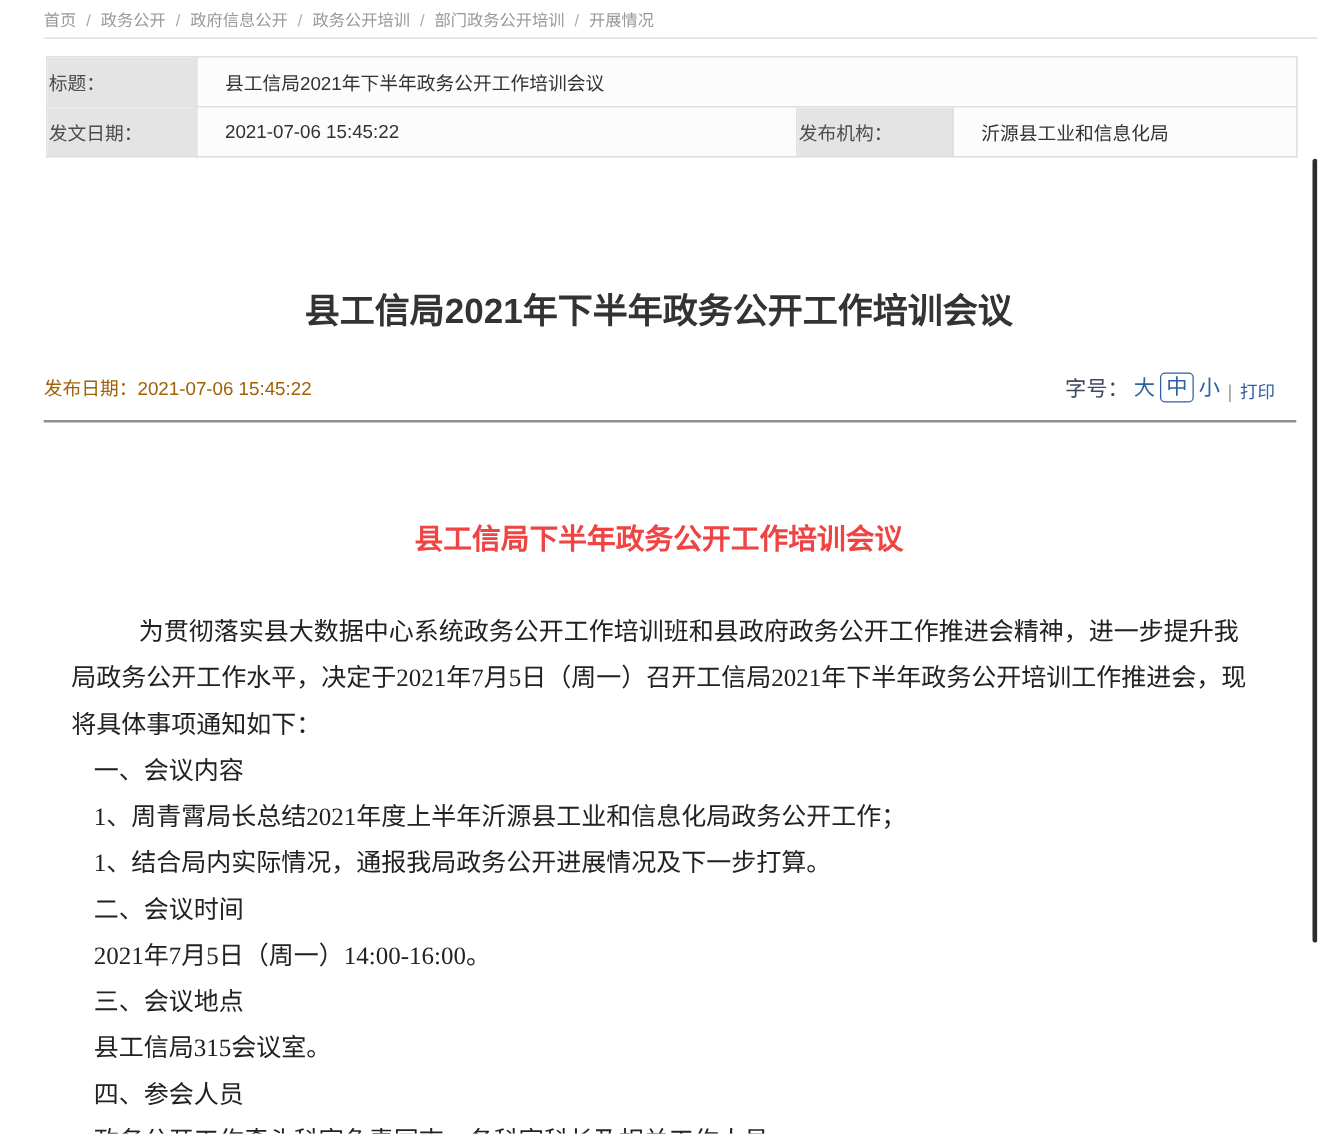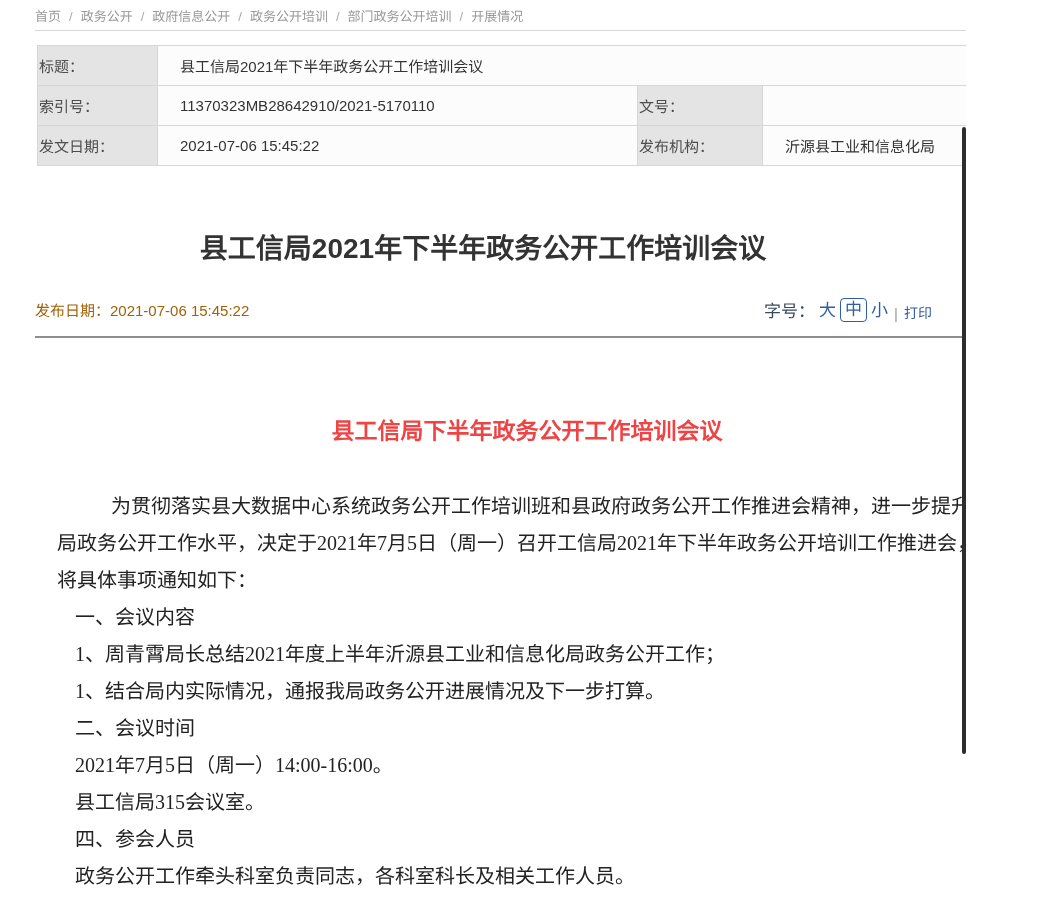--- a/index.html
+++ b/index.html
@@ -1,21 +1,21 @@
 <!DOCTYPE html>
 <html lang="zh-CN"><head>
 <meta charset="utf-8">
 <style>
   * { box-sizing: border-box; }
   html, body { margin: 0; padding: 0; background: #fff; }
   body { font-family: "Liberation Sans", sans-serif; }
 
   .page {
     position: relative;
-    width: 966px;
+    width: 1054px;
     height: 907px;
     background: #ffffff;
     overflow: hidden;
   }
 
   
   .breadcrumb {
     position: absolute;
     left: 35px; top: 6px;
     font-size: 13px;
@@ -138,26 +138,20 @@
         <col style="width:480px">
         <col style="width:125px">
         <col style="width:275px">
     </colgroup>
     <tbody>
         <tr>
       <td class="lbl">标题：</td>
       <td class="val" colspan="3">县工信局2021年下半年政务公开工作培训会议</td>
     </tr>
     <tr>
-      <td class="lbl">索引号：</td>
-      <td class="val">11370323MB28642910/2021-5170110</td>
-      <td class="lbl">文号：</td>
-      <td class="val"></td>
-    </tr>
-    <tr>
       <td class="lbl">发文日期：</td>
       <td class="val">2021-07-06 15:45:22</td>
       <td class="lbl">发布机构：</td>
       <td class="val">沂源县工业和信息化局</td>
     </tr>
   </tbody>
     </table>
 
   <h1 class="doc-title">县工信局2021年下半年政务公开工作培训会议</h1>
 
@@ -176,20 +170,21 @@
   <div class="content-line"></div>
 
   <article class="article">
     <h2 class="art-title">县工信局下半年政务公开工作培训会议</h2>
     <p class="para">为贯彻落实县大数据中心系统政务公开工作培训班和县政府政务公开工作推进会精神，进一步提升我局政务公开工作水平，决定于2021年7月5日（周一）召开工信局2021年下半年政务公开培训工作推进会，现将具体事项通知如下：</p>
     <p class="line">一、会议内容</p>
     <p class="line">1、周青霄局长总结2021年度上半年沂源县工业和信息化局政务公开工作；</p>
     <p class="line">1、结合局内实际情况，通报我局政务公开进展情况及下一步打算。</p>
     <p class="line">二、会议时间</p>
     <p class="line">2021年7月5日（周一）14:00-16:00。</p>
+    <p class="line">三、会议地点</p>
     <p class="line">县工信局315会议室。</p>
     <p class="line">四、参会人员</p>
     <p class="line">政务公开工作牵头科室负责同志，各科室科长及相关工作人员。</p>
   </article>
 
   <div class="scroll-thumb"></div>
 
 </div>
 
 </body></html>

